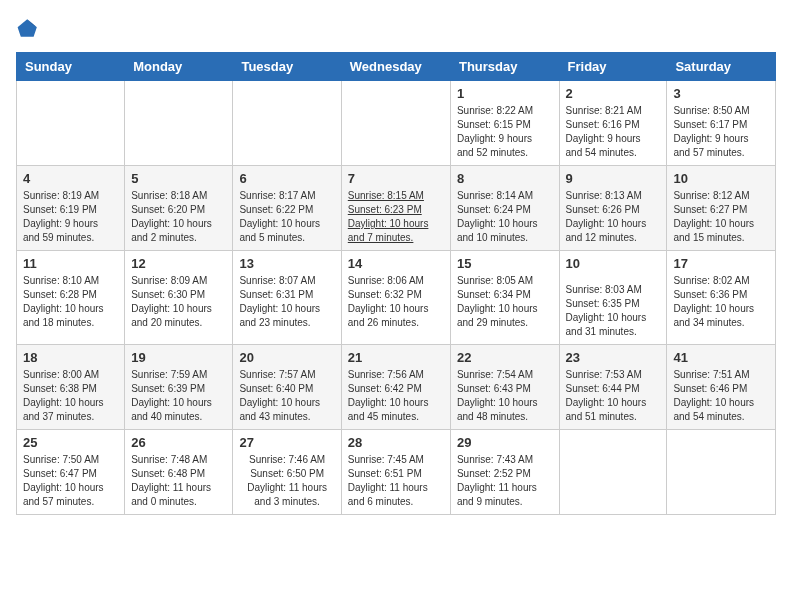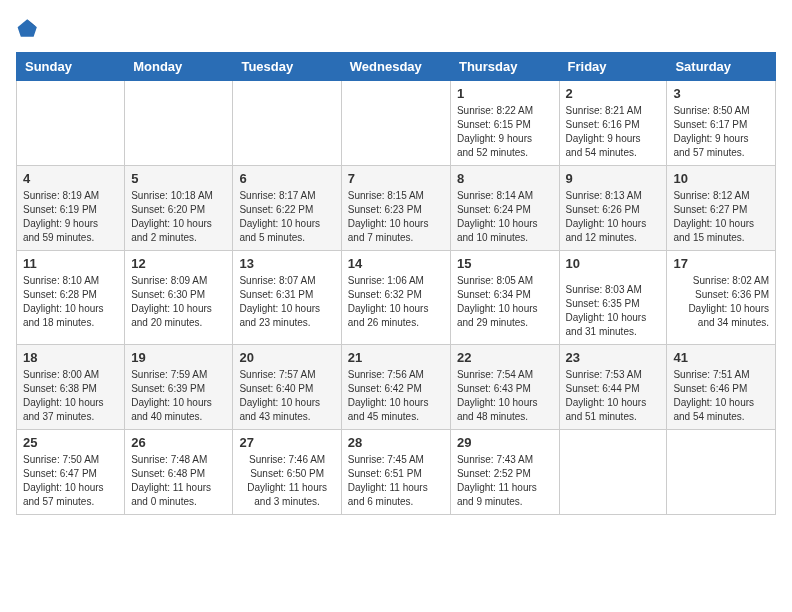--- a/index.html
+++ b/index.html
@@ -140,35 +140,35 @@
       <tr>
         <td>
           <div class="day-number">4</div>
           <div class="day-info" style="white-space: pre-line;">Sunrise: 8:19 AM
 Sunset: 6:19 PM
 Daylight: 9 hours
 and 59 minutes.</div>
         </td>
         <td>
           <div class="day-number">5</div>
-          <div class="day-info" style="white-space: pre-line;">Sunrise: 10:18 AM
+          <div class="day-info" style="white-space: pre-line;">Sunrise: 8:18 AM
 Sunset: 6:20 PM
 Daylight: 10 hours
 and 2 minutes.</div>
         </td>
         <td>
           <div class="day-number">6</div>
           <div class="day-info" style="white-space: pre-line;">Sunrise: 8:17 AM
 Sunset: 6:22 PM
 Daylight: 10 hours
 and 5 minutes.</div>
         </td>
         <td>
           <div class="day-number">7</div>
-          <div class="day-info" style="white-space: pre-line;">Sunrise: 8:15 AM
+          <div class="day-info" style="white-space: pre-line; text-decoration: underline;">Sunrise: 8:15 AM
 Sunset: 6:23 PM
 Daylight: 10 hours
 and 7 minutes.</div>
         </td>
         <td>
           <div class="day-number">8</div>
           <div class="day-info" style="white-space: pre-line;">Sunrise: 8:14 AM
 Sunset: 6:24 PM
 Daylight: 10 hours
 and 10 minutes.</div>
@@ -205,42 +205,42 @@
         </td>
         <td>
           <div class="day-number">13</div>
           <div class="day-info" style="white-space: pre-line;">Sunrise: 8:07 AM
 Sunset: 6:31 PM
 Daylight: 10 hours
 and 23 minutes.</div>
         </td>
         <td>
           <div class="day-number">14</div>
-          <div class="day-info" style="white-space: pre-line;">Sunrise: 1:06 AM
+          <div class="day-info" style="white-space: pre-line;">Sunrise: 8:06 AM
 Sunset: 6:32 PM
 Daylight: 10 hours
 and 26 minutes.</div>
         </td>
         <td>
           <div class="day-number">15</div>
           <div class="day-info" style="white-space: pre-line;">Sunrise: 8:05 AM
 Sunset: 6:34 PM
 Daylight: 10 hours
 and 29 minutes.</div>
         </td>
         <td>
           <div class="day-number">10</div>
           <div class="day-info" style="white-space: pre-line; margin-top: 12px;">Sunrise: 8:03 AM
 Sunset: 6:35 PM
 Daylight: 10 hours
 and 31 minutes.</div>
         </td>
         <td>
           <div class="day-number">17</div>
-          <div class="day-info" style="white-space: pre-line; text-align: right;">Sunrise: 8:02 AM
+          <div class="day-info" style="white-space: pre-line;">Sunrise: 8:02 AM
 Sunset: 6:36 PM
 Daylight: 10 hours
 and 34 minutes.</div>
         </td>
       </tr>
       <tr>
         <td>
           <div class="day-number">18</div>
           <div class="day-info" style="white-space: pre-line;">Sunrise: 8:00 AM
 Sunset: 6:38 PM

